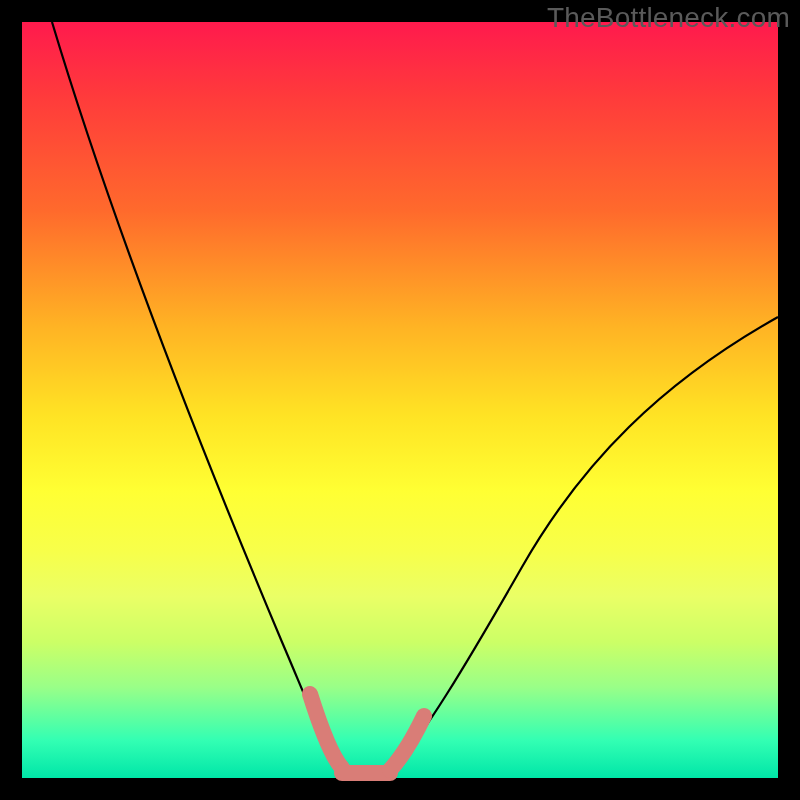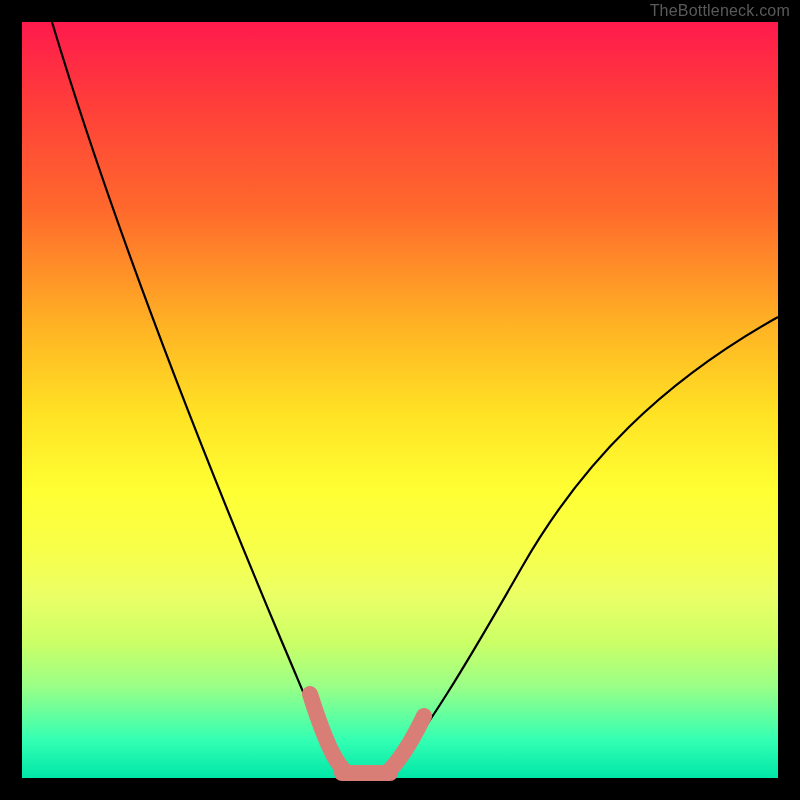--- a/index.html
+++ b/index.html
@@ -39,21 +39,21 @@
       #99ff88 88%,
       #33ffb3 95%,
       #00e6a8 100%
     );
   }
   .watermark {
     position: absolute;
     top: 2px;
     right: 10px;
     color: #5a5a5a;
-    font-size: 16px;
+    font-size: 28px;
     font-weight: 500;
     letter-spacing: 0.2px;
     text-align: center;
     user-select: none;
   }
   svg.curve {
     position: absolute;
     left: 0;
     top: 0;
     width: 756px;

